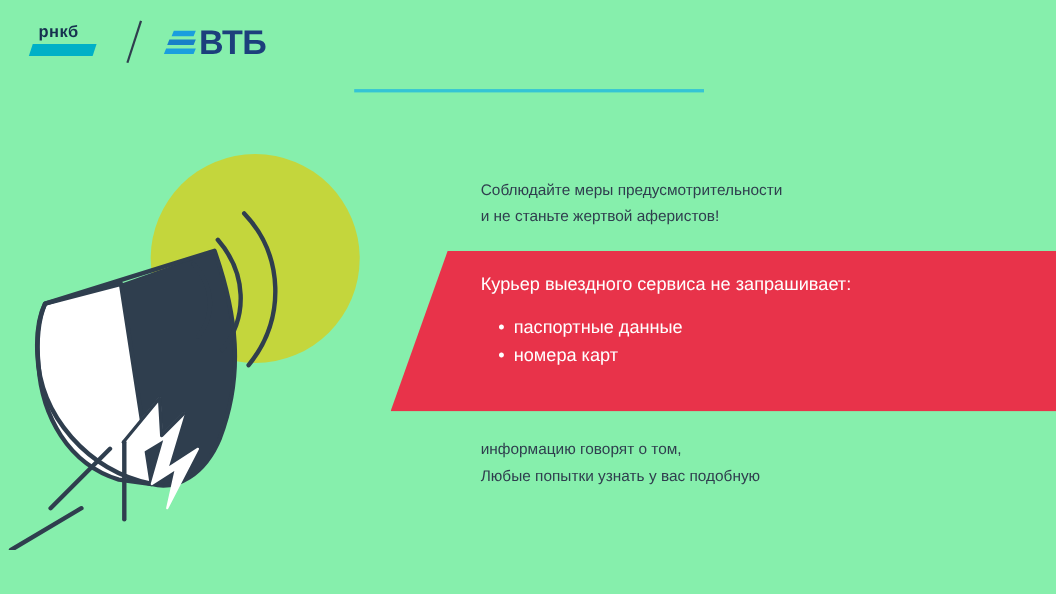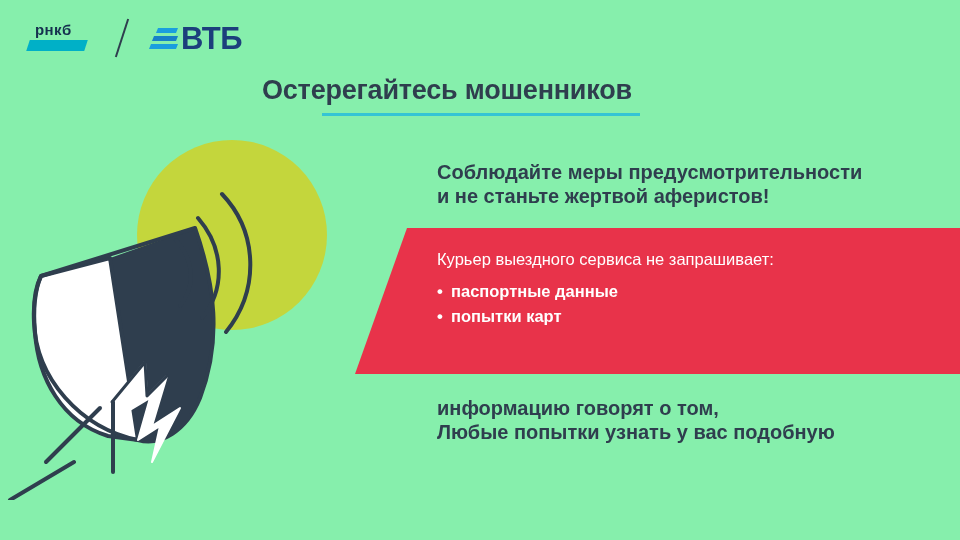--- a/index.html
+++ b/index.html
@@ -139,44 +139,43 @@
   }
   .banner-head {
     font-size: 16.5px;
     font-weight: normal;
     line-height: 22px;
     margin-bottom: 9px;
     white-space: nowrap;
   }
   .banner-list {
     list-style: none;
-    margin: 0;
+    margin: 16px;
     padding: 0;
-    font-weight: bold;
   }
   .banner-list li {
     font-size: 16.5px;
     line-height: 25px;
     white-space: nowrap;
     position: relative;
     padding-left: 14px;
   }
   .banner-list li::before {
     content: "•";
     position: absolute;
     left: 0;
     top: 0;
   }
 
   
   .para {
     position: absolute;
     color: #2f3e4e;
-    font-weight: bold;
-    font-size: 20px;
+    font-weight: normal;
+    font-size: 14px;
     line-height: 24px;
   }
   .para-top {
     left: 437px;
     top: 160px;
     width: 500px;
   }
   .para-bottom {
     left: 437px;
     top: 396px;
@@ -202,21 +201,20 @@
       <div class="vtb-stripes">
         <span class="s1"></span>
         <span class="s2"></span>
         <span class="s3"></span>
       </div>
       <div class="vtb-word">ВТБ</div>
     </div>
   </div>
 
   <div class="title-wrap">
-    <div class="title">Остерегайтесь мошенников</div>
     <div class="title-rule"></div>
   </div>
 
   <svg class="illustration" viewBox="0 0 400 390">
 
     <circle cx="232" cy="125" r="95" fill="#c4d63c"></circle>
 
     <path d="M 110 148 L 195 118 C 215 175 222 230 200 288 C 186 322 160 336 138 330 L 110 312 Z" fill="#2f3e4e"></path>
 
     <path d="M 41 166 L 110 148 L 138 330 L 108 326 C 62 312 38 268 35 222 C 33 200 35 180 41 166 Z" fill="#ffffff" stroke="#2f3e4e" stroke-width="4" stroke-linejoin="round"></path>
@@ -238,21 +236,21 @@
   <div class="para para-top">
     <div>Соблюдайте меры предусмотрительности</div>
     <div>и не станьте жертвой аферистов!</div>
   </div>
 
   <div class="red-banner">
     <div class="banner-inner">
       <div class="banner-head">Курьер выездного сервиса не запрашивает:</div>
       <ul class="banner-list">
         <li>паспортные данные</li>
-        <li>попытки карт</li>
+        <li>номера карт</li>
       </ul>
     </div>
   </div>
 
   <div class="para para-bottom">
     <div>информацию говорят о том,</div>
     <div>Любые попытки узнать у вас подобную</div>
   </div>
 
 </div>

